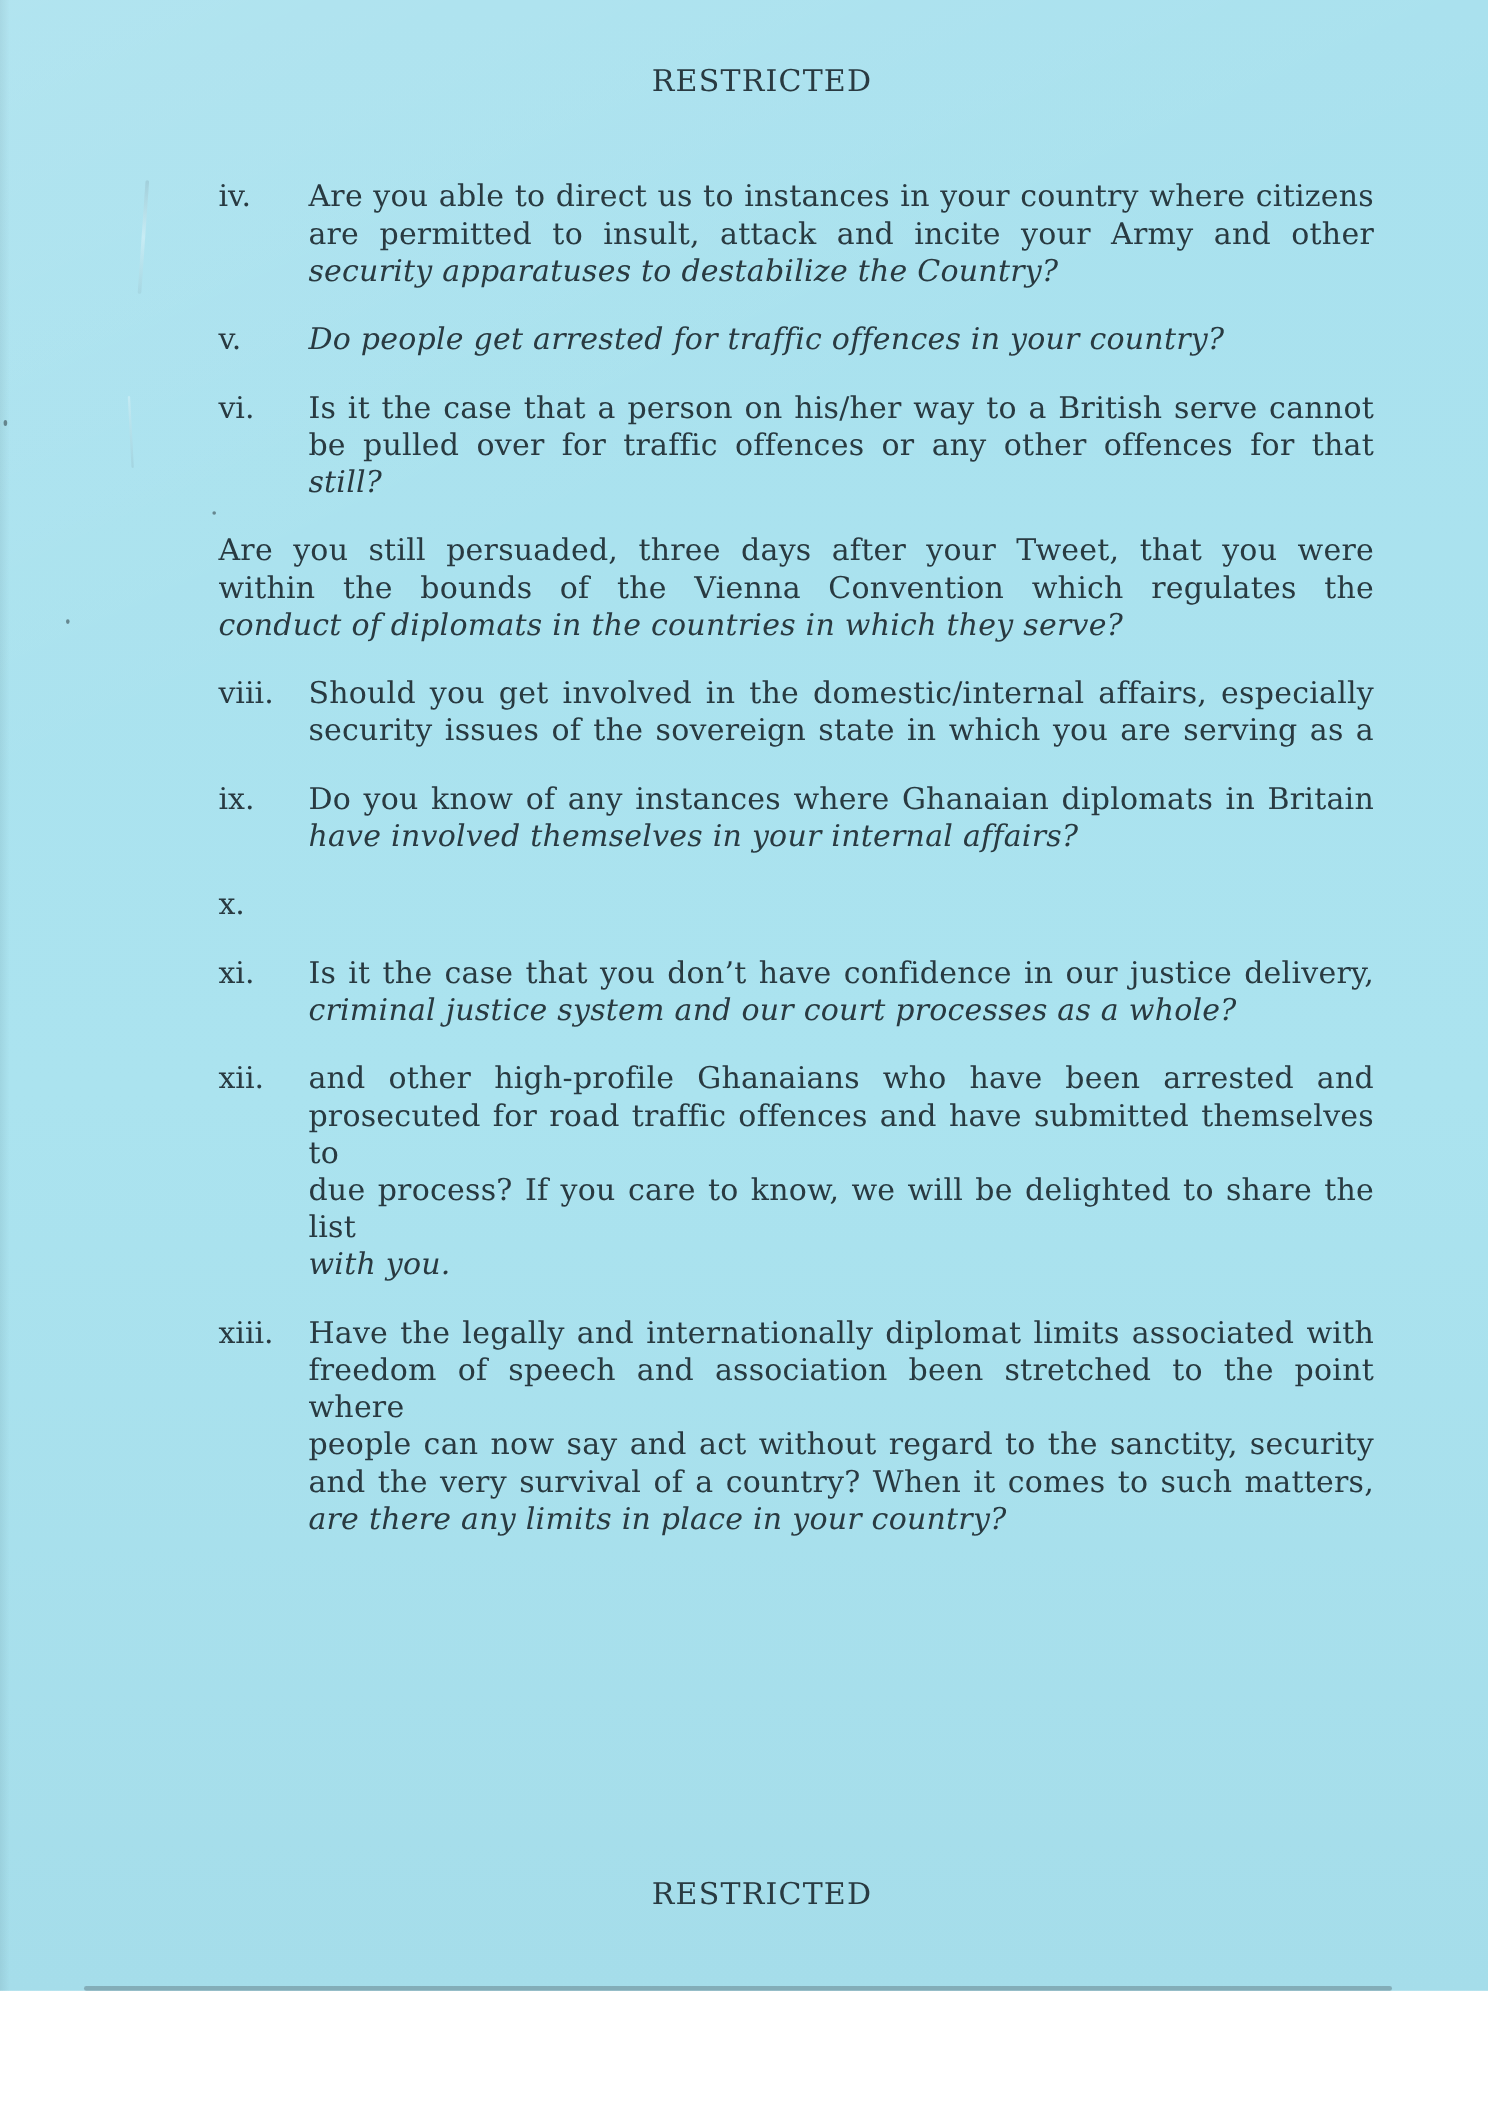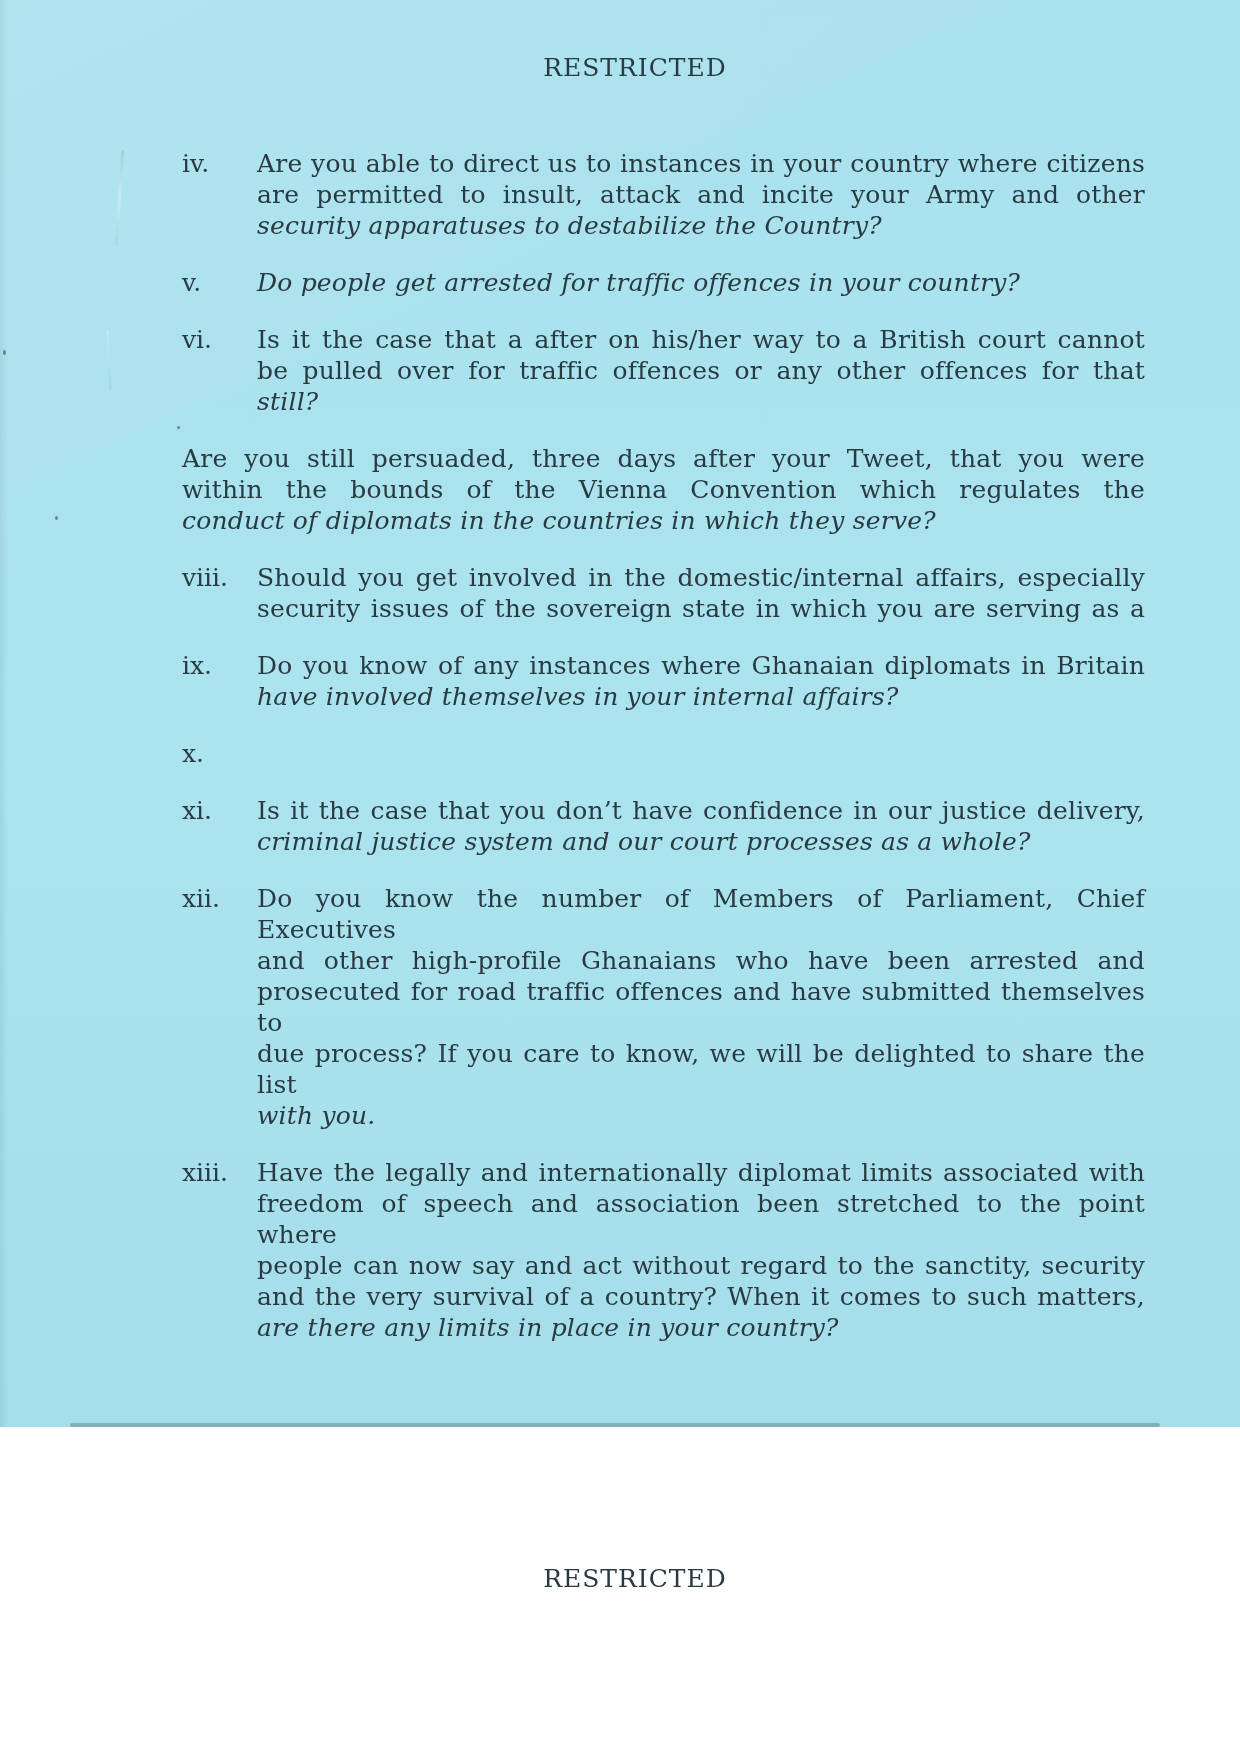--- a/index.html
+++ b/index.html
@@ -8,21 +8,21 @@
   }
   body {
     width: 1240px;
     height: 1755px;
     overflow: hidden;
     font-family: "DejaVu Serif", "Liberation Serif", serif;
   }
   .paper {
     position: relative;
     width: 1240px;
-    height: 1427px;
+    height: 1659px;
     background:
       linear-gradient(155deg, rgba(255,255,255,0.10) 0%, rgba(255,255,255,0) 30%),
       linear-gradient(90deg, rgba(60,90,100,0.10) 0px, rgba(60,90,100,0) 8px),
       linear-gradient(180deg, var(--paper, #a9e1ee) 0%, #abe3ef 55%, #a5ddea 100%);
     color: var(--ink, #293a41);
   }
   .classification {
     position: absolute;
     left: 30px;
     right: 0;
@@ -117,21 +117,21 @@
   <div class="item">
     <span class="num">v.</span>
     <div class="body">
           <div class="line last">Do people get arrested for traffic offences in your country?</div>
         </div>
   </div>
 
   <div class="item">
     <span class="num">vi.</span>
     <div class="body">
-          <div class="line">Is it the case that a after on his/her way to a British court cannot</div>
+          <div class="line">Is it the case that a person on his/her way to a British serve cannot</div>
           <div class="line">be pulled over for traffic offences or any other offences for that</div>
           <div class="line last">still?</div>
         </div>
   </div>
 
   <div class="item">
     <div class="body">
           <div class="line">Are you still persuaded, three days after your Tweet, that you were</div>
           <div class="line">within the bounds of the Vienna Convention which regulates the</div>
           <div class="line last">conduct of diplomats in the countries in which they serve?</div>
@@ -162,21 +162,20 @@
     <span class="num">xi.</span>
     <div class="body">
           <div class="line">Is it the case that you don’t have confidence in our justice delivery,</div>
           <div class="line last">criminal justice system and our court processes as a whole?</div>
         </div>
   </div>
 
   <div class="item">
     <span class="num">xii.</span>
     <div class="body">
-          <div class="line">Do you know the number of Members of Parliament, Chief Executives</div>
           <div class="line">and other high-profile Ghanaians who have been arrested and</div>
           <div class="line">prosecuted for road traffic offences and have submitted themselves to</div>
           <div class="line">due process? If you care to know, we will be delighted to share the list</div>
           <div class="line last">with you.</div>
         </div>
   </div>
 
   <div class="item">
     <span class="num">xiii.</span>
     <div class="body">

